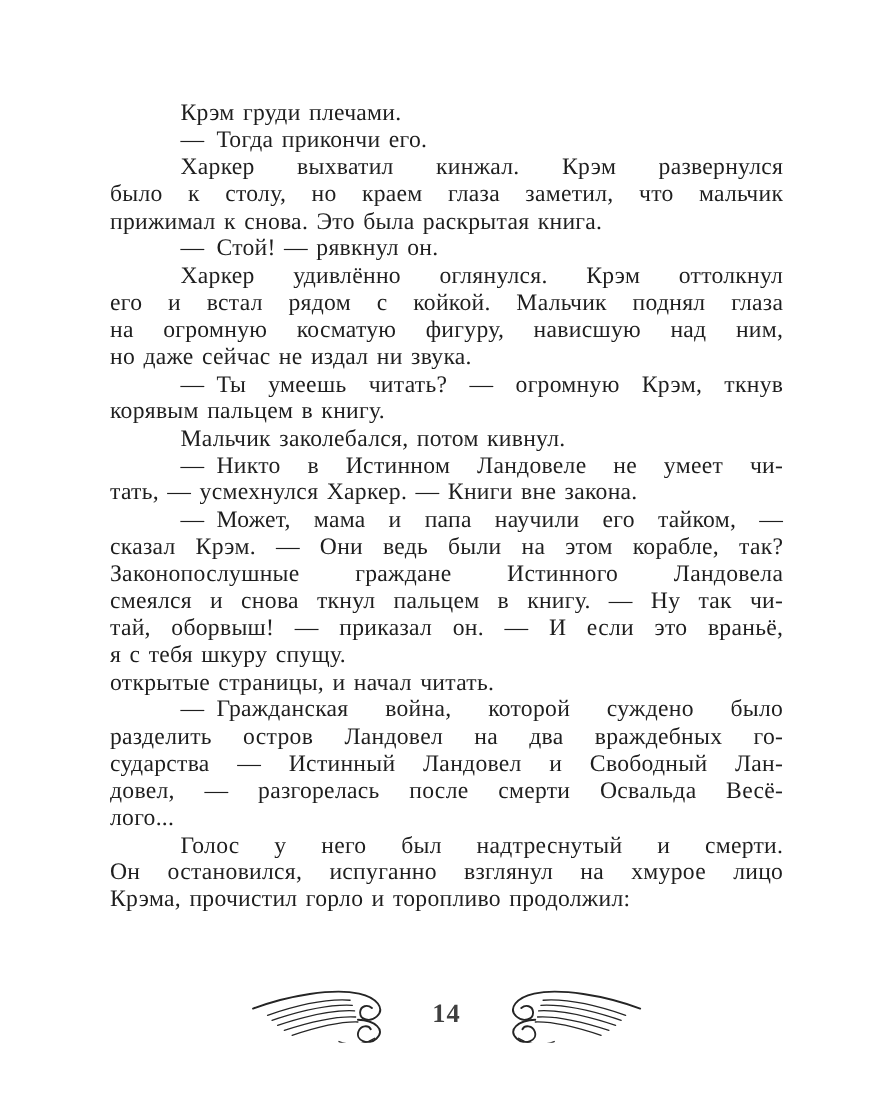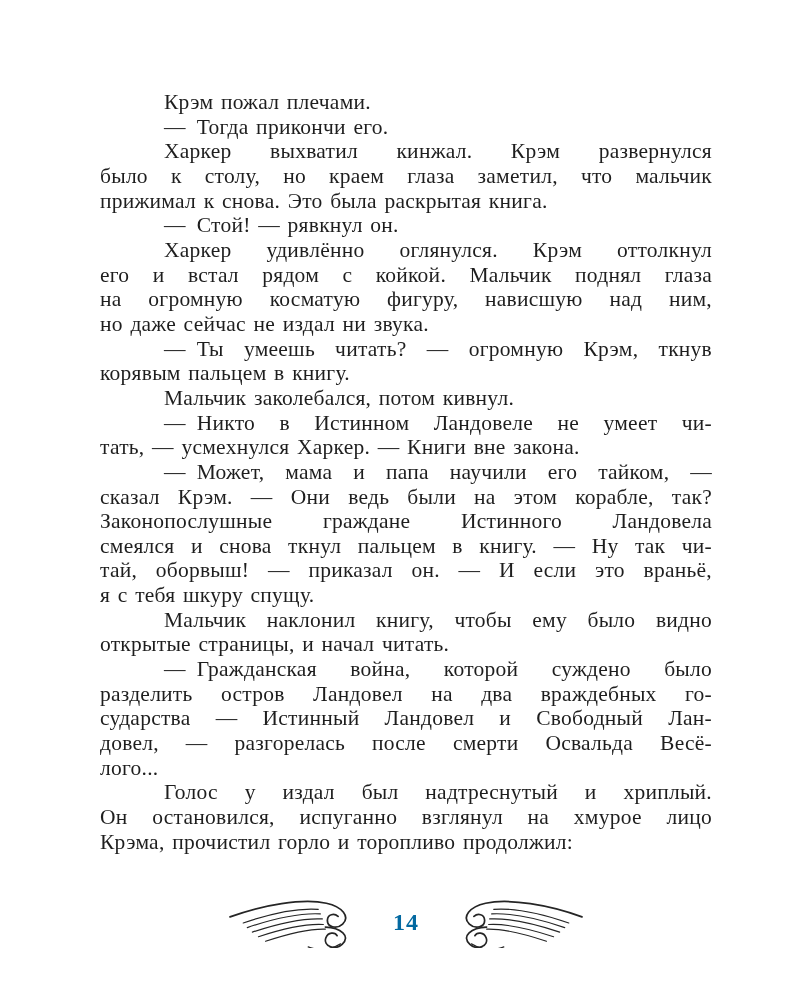--- a/index.html
+++ b/index.html
@@ -49,21 +49,21 @@
     height: 52px;
     display: flex;
     align-items: center;
     justify-content: center;
     gap: 20px;
   }
   .page-number {
     font-size: 24px;
     font-weight: 600;
     letter-spacing: 1px;
-    color: #0369a1;
+    color: #404040;
     padding: 0 4px;
   }
   .flourish {
     width: 142px;
     height: 52px;
     display: block;
   }
   .flourish path {
     fill: none;
     stroke: #252525;
@@ -73,49 +73,48 @@
   .flourish .thin  { stroke-width: 1.15; }
   .mirrored { transform: scaleX(-1); }
 </style>
 </head>
 <body>
 
 <div class="page">
 
   <div class="text-block">
 
-  <div class="line indent"><span>Крэм пожал плечами.</span></div>
+  <div class="line indent"><span>Крэм груди плечами.</span></div>
       <div class="line indent"><span>— Тогда прикончи его.</span></div>
       <div class="line indent just"><span>Харкер выхватил кинжал. Крэм развернулся</span></div>
       <div class="line just"><span>было к столу, но краем глаза заметил, </span><span class="ital">что</span><span> мальчик</span></div>
       <div class="line"><span>прижимал к снова. Это была раскрытая книга.</span></div>
       <div class="line indent"><span>— Стой! — рявкнул он.</span></div>
       <div class="line indent just"><span>Харкер удивлённо оглянулся. Крэм оттолкнул</span></div>
       <div class="line just"><span>его и встал рядом с койкой. Мальчик поднял глаза</span></div>
       <div class="line just"><span>на огромную косматую фигуру, нависшую над ним,</span></div>
       <div class="line"><span>но даже сейчас не издал ни звука.</span></div>
       <div class="line indent just"><span>— Ты умеешь читать? — огромную Крэм, ткнув</span></div>
       <div class="line"><span>корявым пальцем в книгу.</span></div>
       <div class="line indent"><span>Мальчик заколебался, потом кивнул.</span></div>
       <div class="line indent just"><span>— Никто в Истинном Ландовеле не умеет чи-</span></div>
       <div class="line"><span>тать, — усмехнулся Харкер. — Книги вне закона.</span></div>
       <div class="line indent just"><span>— Может, мама и папа научили его тайком, —</span></div>
       <div class="line just"><span>сказал Крэм. — Они ведь были на этом корабле, так?</span></div>
       <div class="line just"><span>Законопослушные граждане Истинного Ландовела</span></div>
       <div class="line just"><span>смеялся и снова ткнул пальцем в книгу. — Ну так чи-</span></div>
       <div class="line just"><span>тай, оборвыш! — приказал он. — И если это враньё,</span></div>
       <div class="line"><span>я с тебя шкуру спущу.</span></div>
-      <div class="line indent just"><span>Мальчик наклонил книгу, чтобы ему было видно</span></div>
       <div class="line"><span>открытые страницы, и начал читать.</span></div>
       <div class="line indent just"><span class="ital">— Гражданская война, которой суждено было</span></div>
       <div class="line just"><span class="ital">разделить остров Ландовел на два враждебных го-</span></div>
       <div class="line just"><span class="ital">сударства — Истинный Ландовел и Свободный Лан-</span></div>
       <div class="line just"><span class="ital">довел, — разгорелась после смерти Освальда Весё-</span></div>
       <div class="line"><span class="ital">лого...</span></div>
-      <div class="line indent just"><span>Голос у издал был надтреснутый и хриплый.</span></div>
+      <div class="line indent just"><span>Голос у него был надтреснутый и смерти.</span></div>
       <div class="line just"><span>Он остановился, испуганно взглянул на хмурое лицо</span></div>
       <div class="line"><span>Крэма, прочистил горло и торопливо продолжил:</span></div>
     </div>
 
   <div class="footer">
     <svg class="flourish" viewBox="0 0 140 50" xmlns="http://www.w3.org/2000/svg" aria-hidden="true">
       <path class="thick" d="M3 20 C 35 8, 75 1.5, 98 6.5 C 114 10, 121.5 20, 114 27 C 108 32.5, 98.5 30, 99 23 C 99.5 17.5, 105.5 16, 109.5 19.5"></path>
       <path class="thin" d="M16 26 C 45 16, 70 11, 90 12.5"></path>
       <path class="thin" d="M20 30.5 C 48 21, 73 16, 92 17"></path>
       <path class="thin" d="M25 35 C 52 26, 76 21, 94 22"></path>

